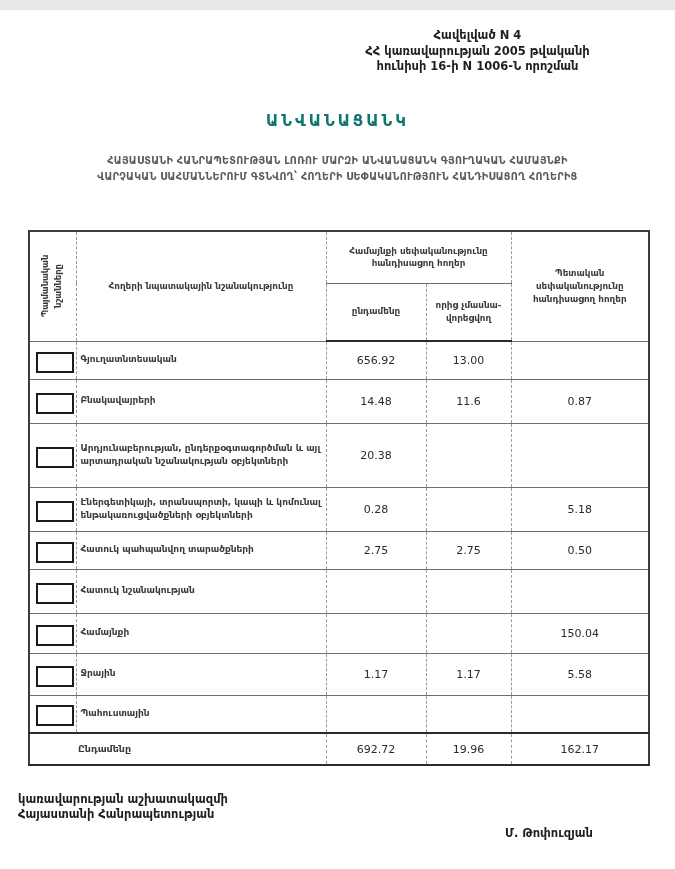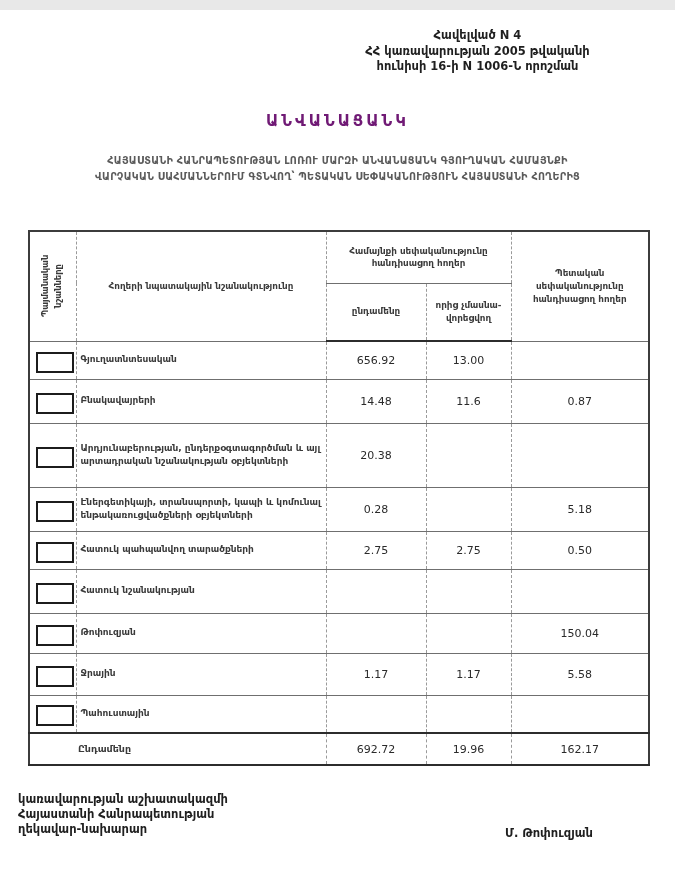--- a/index.html
+++ b/index.html
@@ -29,21 +29,21 @@
   
   .doc-title {
     position: absolute;
     top: 102px;
     left: 0;
     width: 100%;
     text-align: center;
     font-size: 15px;
     font-weight: bold;
     letter-spacing: 3px;
-    color: #701a75;
+    color: #0f766e;
   }
   
   .subtitle {
     position: absolute;
     top: 143px;
     left: 22px;
     width: 631px;
     text-align: center;
     font-size: 9.6px;
     font-weight: bold;
@@ -162,21 +162,21 @@
   <div class="annex">
     <div>Հավելված N 4</div>
     <div>ՀՀ կառավարության 2005 թվականի</div>
     <div>հունիսի 16-ի N 1006-Ն որոշման</div>
   </div>
 
   <div class="doc-title">ԱՆՎԱՆԱՑԱՆԿ</div>
 
   <div class="subtitle">
     <div>ՀԱՅԱՍՏԱՆԻ ՀԱՆՐԱՊԵՏՈՒԹՅԱՆ ԼՈՌՈՒ ՄԱՐԶԻ ԱՆՎԱՆԱՑԱՆԿ ԳՅՈՒՂԱԿԱՆ ՀԱՄԱՅՆՔԻ</div>
-    <div>ՎԱՐՉԱԿԱՆ ՍԱՀՄԱՆՆԵՐՈՒՄ ԳՏՆՎՈՂ՝ ՊԵՏԱԿԱՆ ՍԵՓԱԿԱՆՈՒԹՅՈՒՆ ՀԱՅԱՍՏԱՆԻ ՀՈՂԵՐԻՑ</div>
+    <div>ՎԱՐՉԱԿԱՆ ՍԱՀՄԱՆՆԵՐՈՒՄ ԳՏՆՎՈՂ՝ ՀՈՂԵՐԻ ՍԵՓԱԿԱՆՈՒԹՅՈՒՆ ՀԱՆԴԻՍԱՑՈՂ ՀՈՂԵՐԻՑ</div>
   </div>
 
   <table class="land-table">
     <colgroup>
       <col class="c-sym">
         <col class="c-name">
         <col class="c-tot">
         <col class="c-priv">
         <col class="c-state">
     </colgroup>
@@ -246,21 +246,21 @@
           </td>
         <td class="row-label">Հատուկ նշանակության</td>
         <td class="num"></td>
         <td class="num"></td>
         <td class="num"></td>
       </tr>
       <tr class="r7">
         <td class="sym-cell">
             <div class="symbol-box"></div>
           </td>
-        <td class="row-label">Թոփուզյան</td>
+        <td class="row-label">Համայնքի</td>
         <td class="num"></td>
         <td class="num"></td>
         <td class="num">150.04</td>
       </tr>
       <tr class="r8">
         <td class="sym-cell">
             <div class="symbol-box"></div>
           </td>
         <td class="row-label">Ջրային</td>
         <td class="num">1.17</td>
@@ -281,18 +281,17 @@
         <td class="num">692.72</td>
         <td class="num">19.96</td>
         <td class="num">162.17</td>
       </tr>
     </tbody>
   </table>
 
   <div class="footer-left">
     <div>կառավարության աշխատակազմի</div>
     <div>Հայաստանի Հանրապետության</div>
-    <div>ղեկավար-նախարար</div>
   </div>
 
   <div class="signature">Մ. Թոփուզյան</div>
 
 </div>
 
 </body></html>

